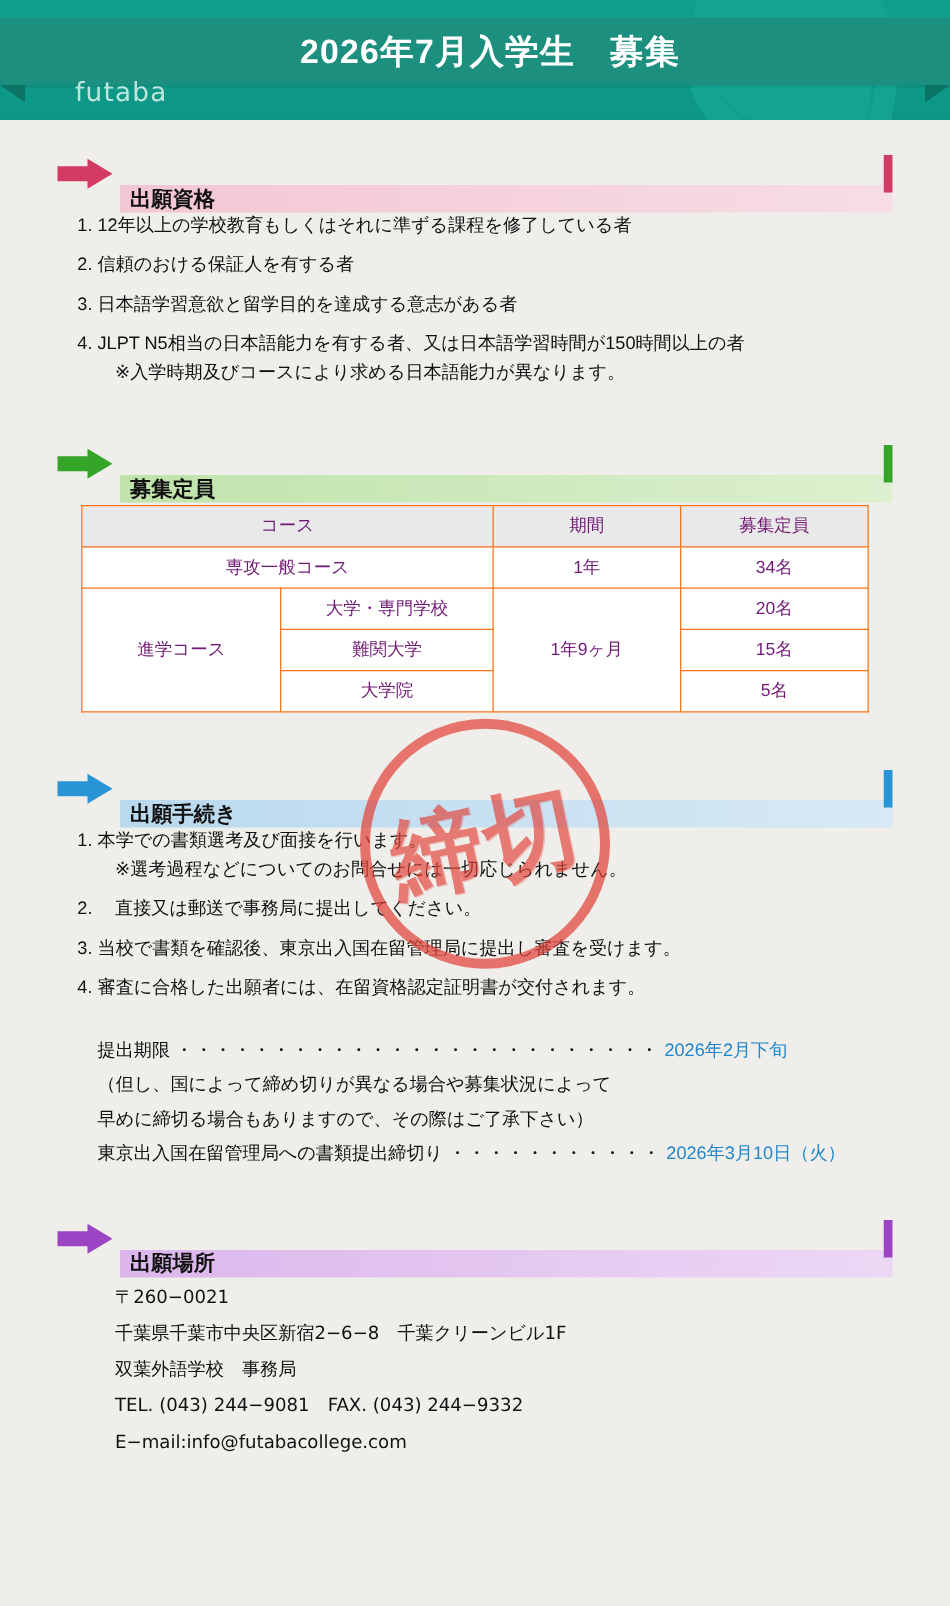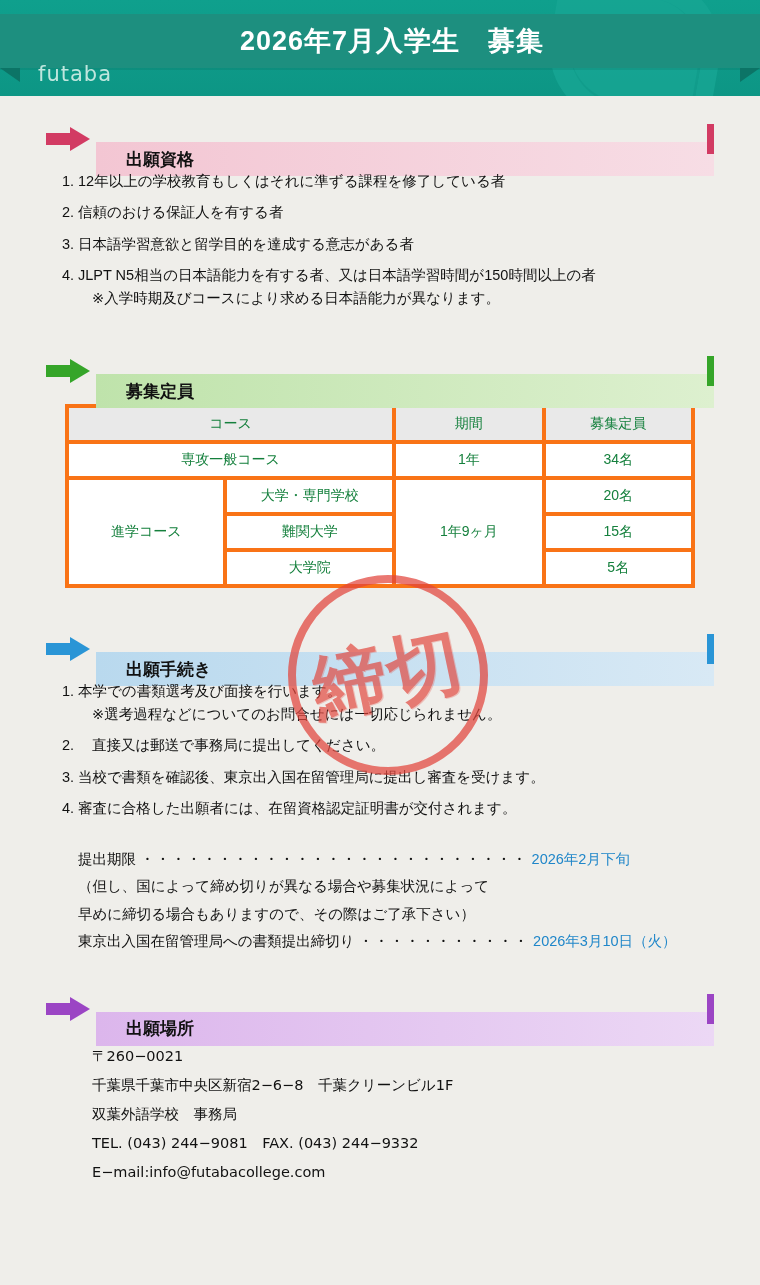--- a/index.html
+++ b/index.html
@@ -79,21 +79,21 @@
     height: 54px;
     line-height: 54px;
     text-align: center;
     color: #ffffff;
     font-size: 27px;
     font-weight: bold;
     letter-spacing: 1px;
   }
   .header .logo {
     position: absolute;
-    left: 38px;
+    left: 60px;
     top: 62px;
     color: #bfe6de;
     font-size: 21px;
     letter-spacing: 1px;
     font-family: "DejaVu Sans", sans-serif;
   }
 
   
   .section-bar {
     position: relative;
@@ -120,24 +120,24 @@
     position: absolute;
     left: 24px;
     top: 0;
     width: 0;
     height: 0;
     border-top: 12px solid transparent;
     border-bottom: 12px solid transparent;
   }
   .bar-body {
     flex: 1;
-    height: 34px;
+    height: 22px;
     display: flex;
     align-items: center;
-    padding-left: 30px;
+    padding-left: 8px;
     box-sizing: border-box;
     font-size: 17px;
     font-weight: bold;
     color: #111;
     position: relative;
     margin-top: 40px;
   }
   .bar-cap {
     position: absolute;
     right: 0;
@@ -201,24 +201,24 @@
     margin: 18px 46px 0 46px;
   }
   table.quota {
     border-collapse: collapse;
     width: 630px;
     margin: 0 auto;
     font-size: 14px;
     background: #fff;
   }
   table.quota th, table.quota td {
-    border: 4px solid #f97316;
+    border: 1px solid #f97316;
     text-align: center;
     padding: 7px 4px;
-    color: #15803d;
+    color: #701a75;
   }
   table.quota thead th {
     background: #e9e9e9;
     font-weight: normal;
   }
 
   
   .deadlines {
     margin: 26px 46px 0 46px;
     padding-left: 32px;

